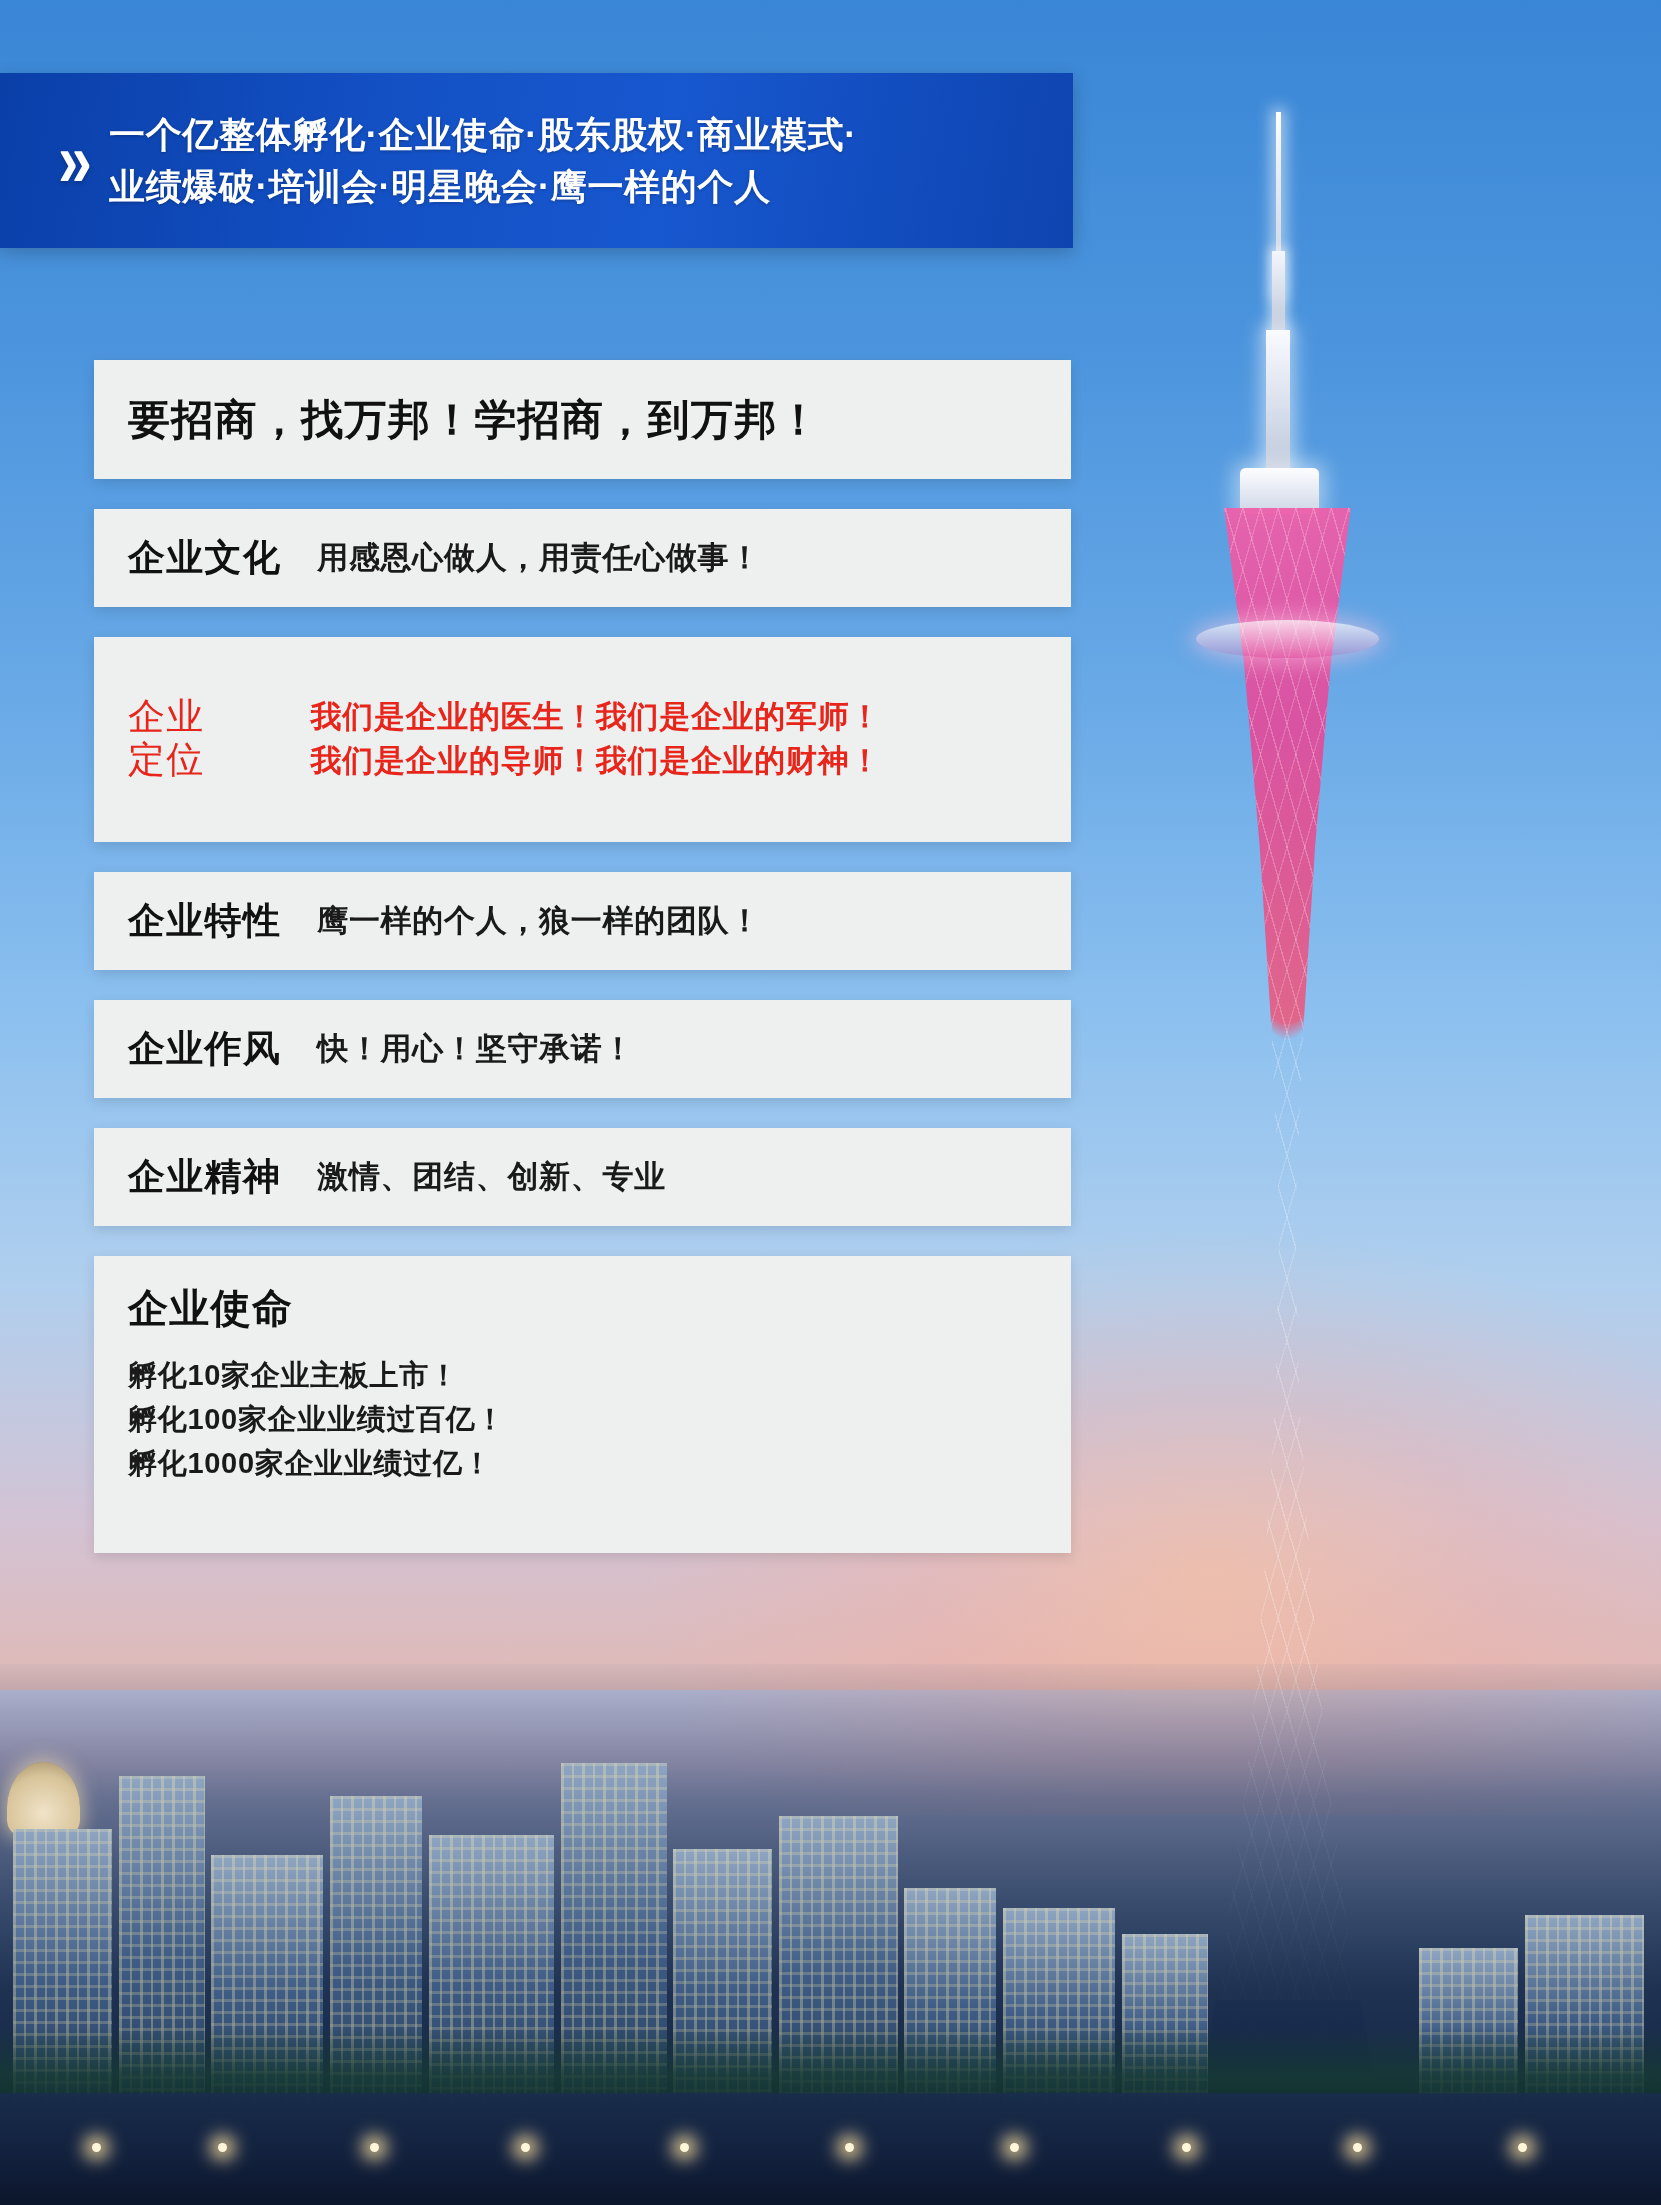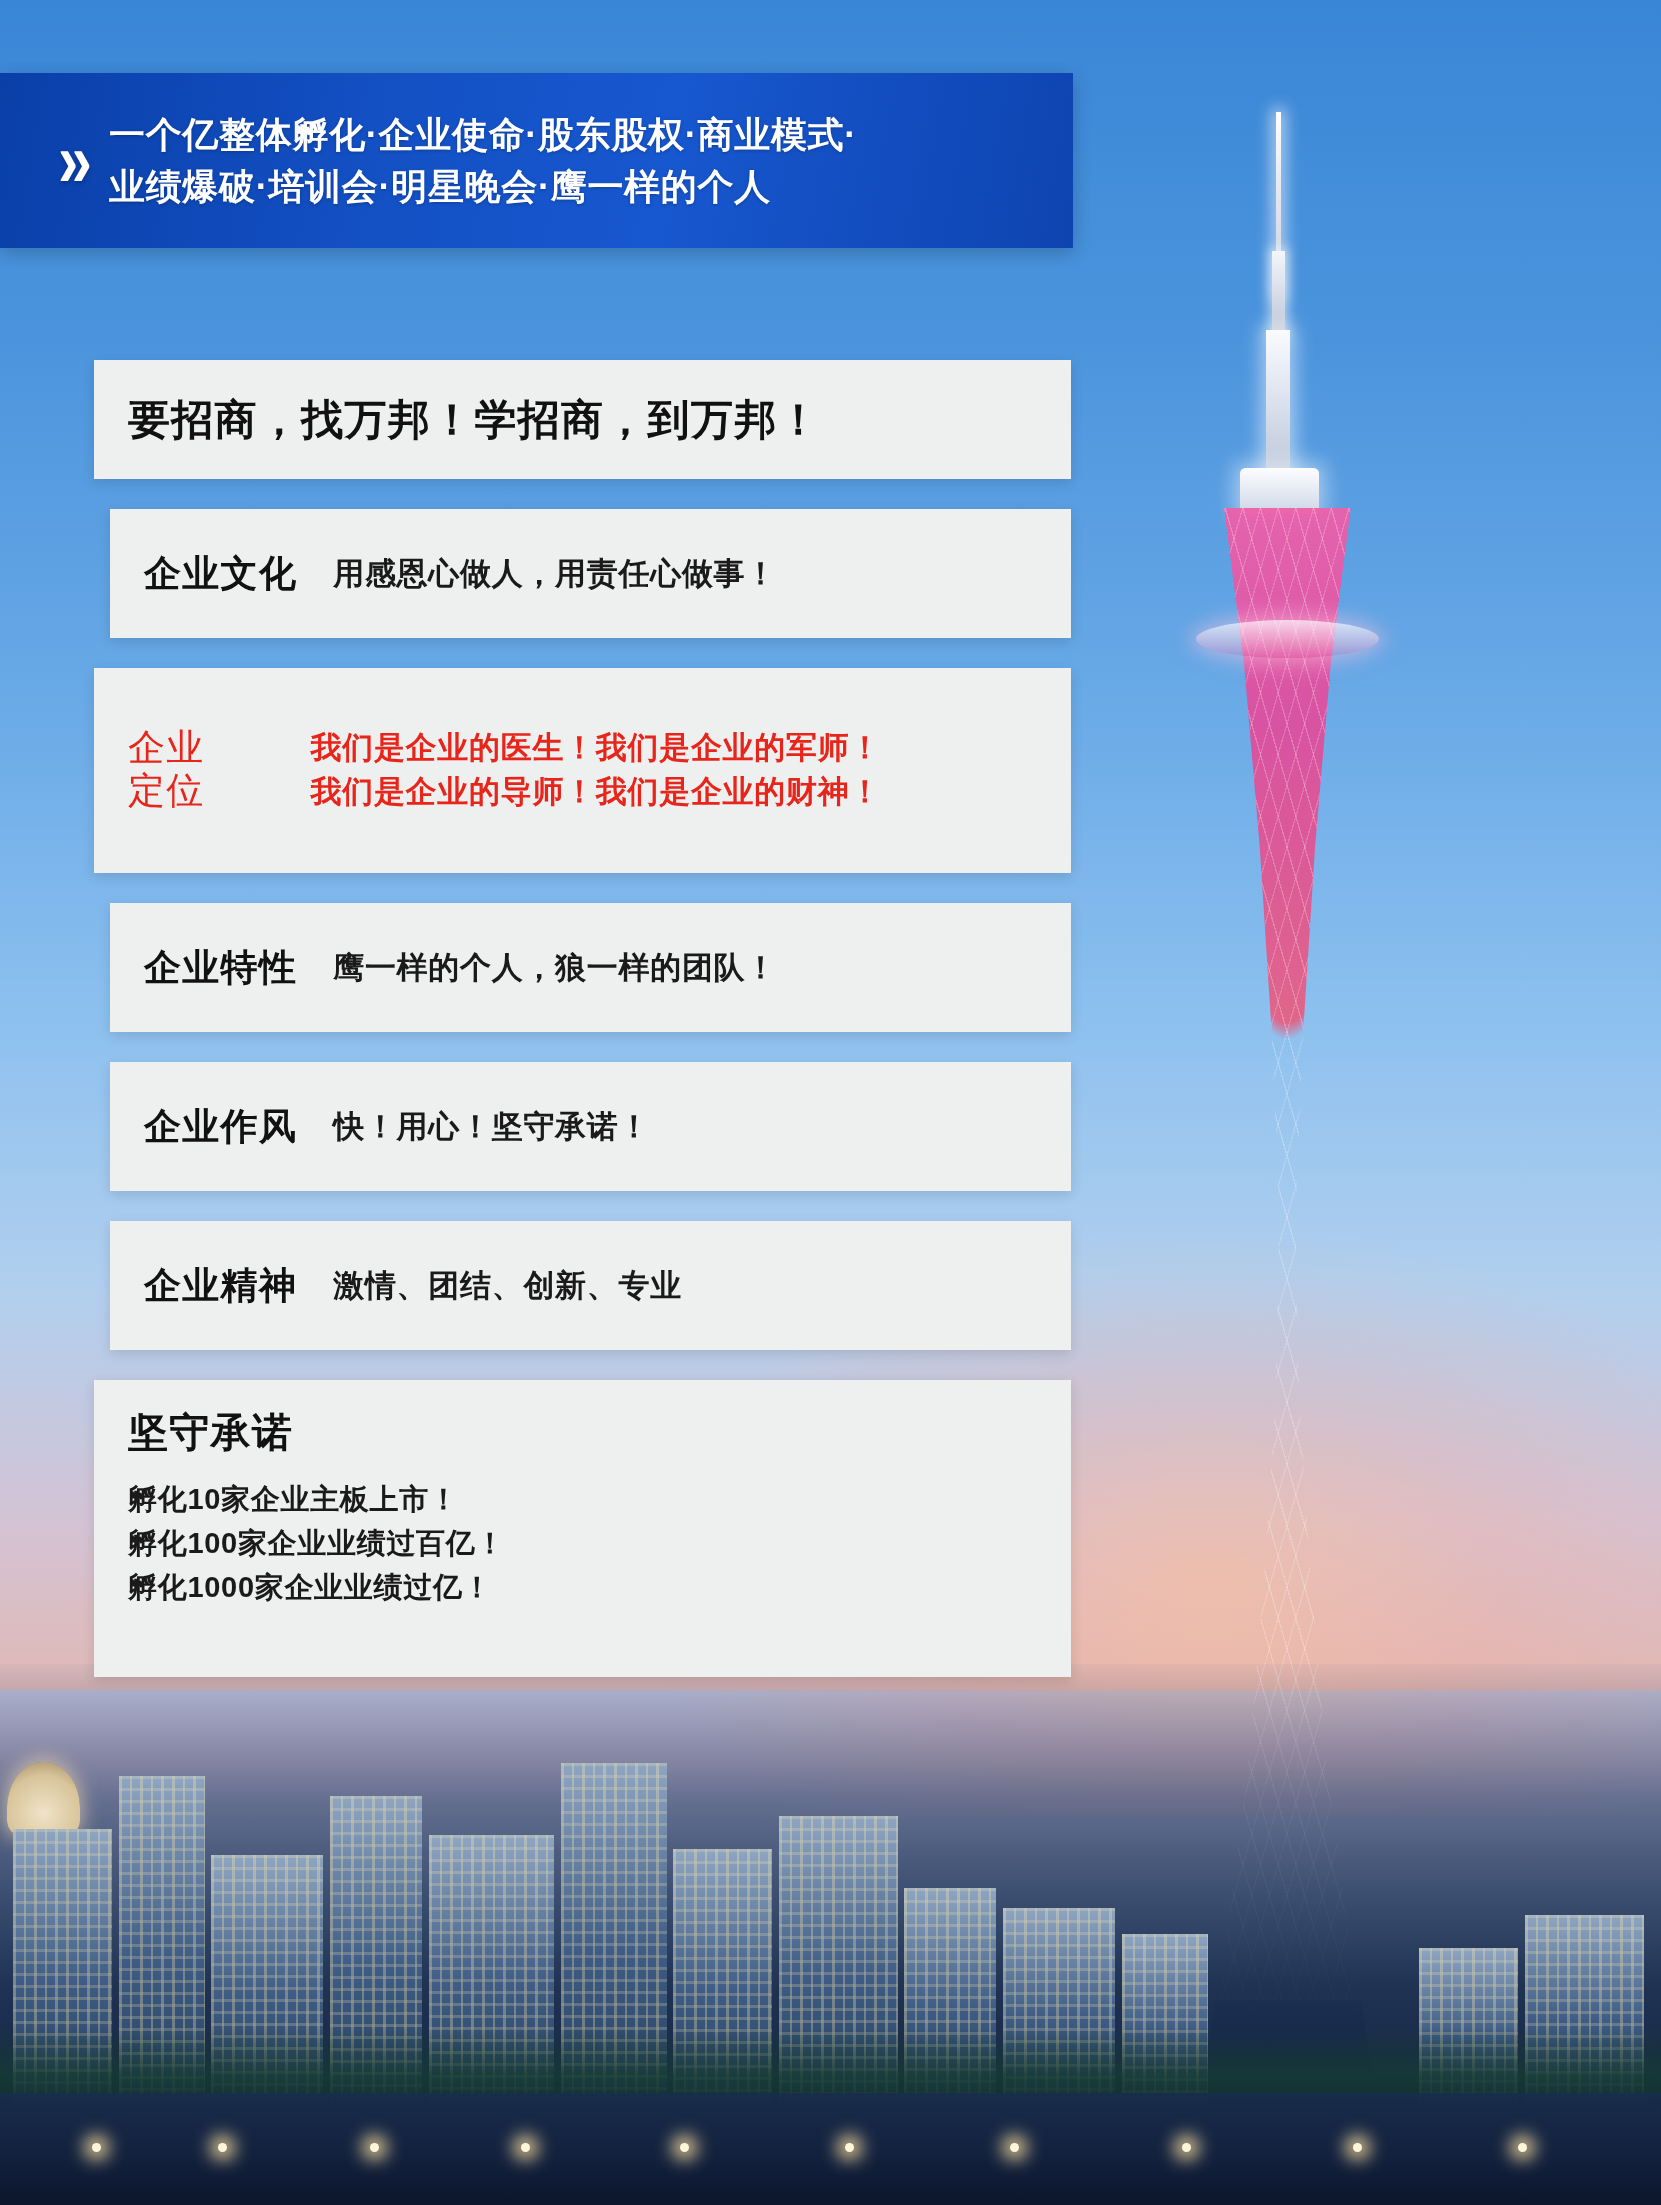--- a/index.html
+++ b/index.html
@@ -161,21 +161,21 @@
   }
   .card {
     background: #eeefef;
     margin-bottom: 30px;
     box-shadow: 0 4px 12px rgba(0,0,0,0.12);
     display: flex; align-items: center;
     padding: 4px 34px;
     box-sizing: border-box;
   }
   .card-slogan { height: 119px; }
-  .card-std { height: 129px; margin-left: 16px; }
+  .card-std { height: 98px; }
   .card-dual { height: 205px; align-items: center; padding-top: 2.6px; }
   .card-mission { height: 297px; display: block; padding: 25px 34px 0 34px; }
 
   .lbl {
     font-size: 37px; font-weight: 700; color: #111111; white-space: nowrap;
     letter-spacing: 1.3px;
   }
   .lbl-big {
     font-size: 42px; font-weight: 700; color: #111111; letter-spacing: 1.3px;
   }
@@ -289,21 +289,21 @@
       <div class="lbl">企业作风</div>
       <div class="val">快！用心！坚守承诺！</div>
     </div>
 
     <div class="card card-std">
       <div class="lbl">企业精神</div>
       <div class="val">激情、团结、创新、专业</div>
     </div>
 
     <div class="card card-mission">
-      <div class="mission-title">坚守承诺</div>
+      <div class="mission-title">企业使命</div>
       <div class="mission-line">孵化10家企业主板上市！</div>
       <div class="mission-line">孵化100家企业业绩过百亿！</div>
       <div class="mission-line">孵化1000家企业业绩过亿！</div>
     </div>
 
   </div>
 </div>
 
 
 </body></html>

